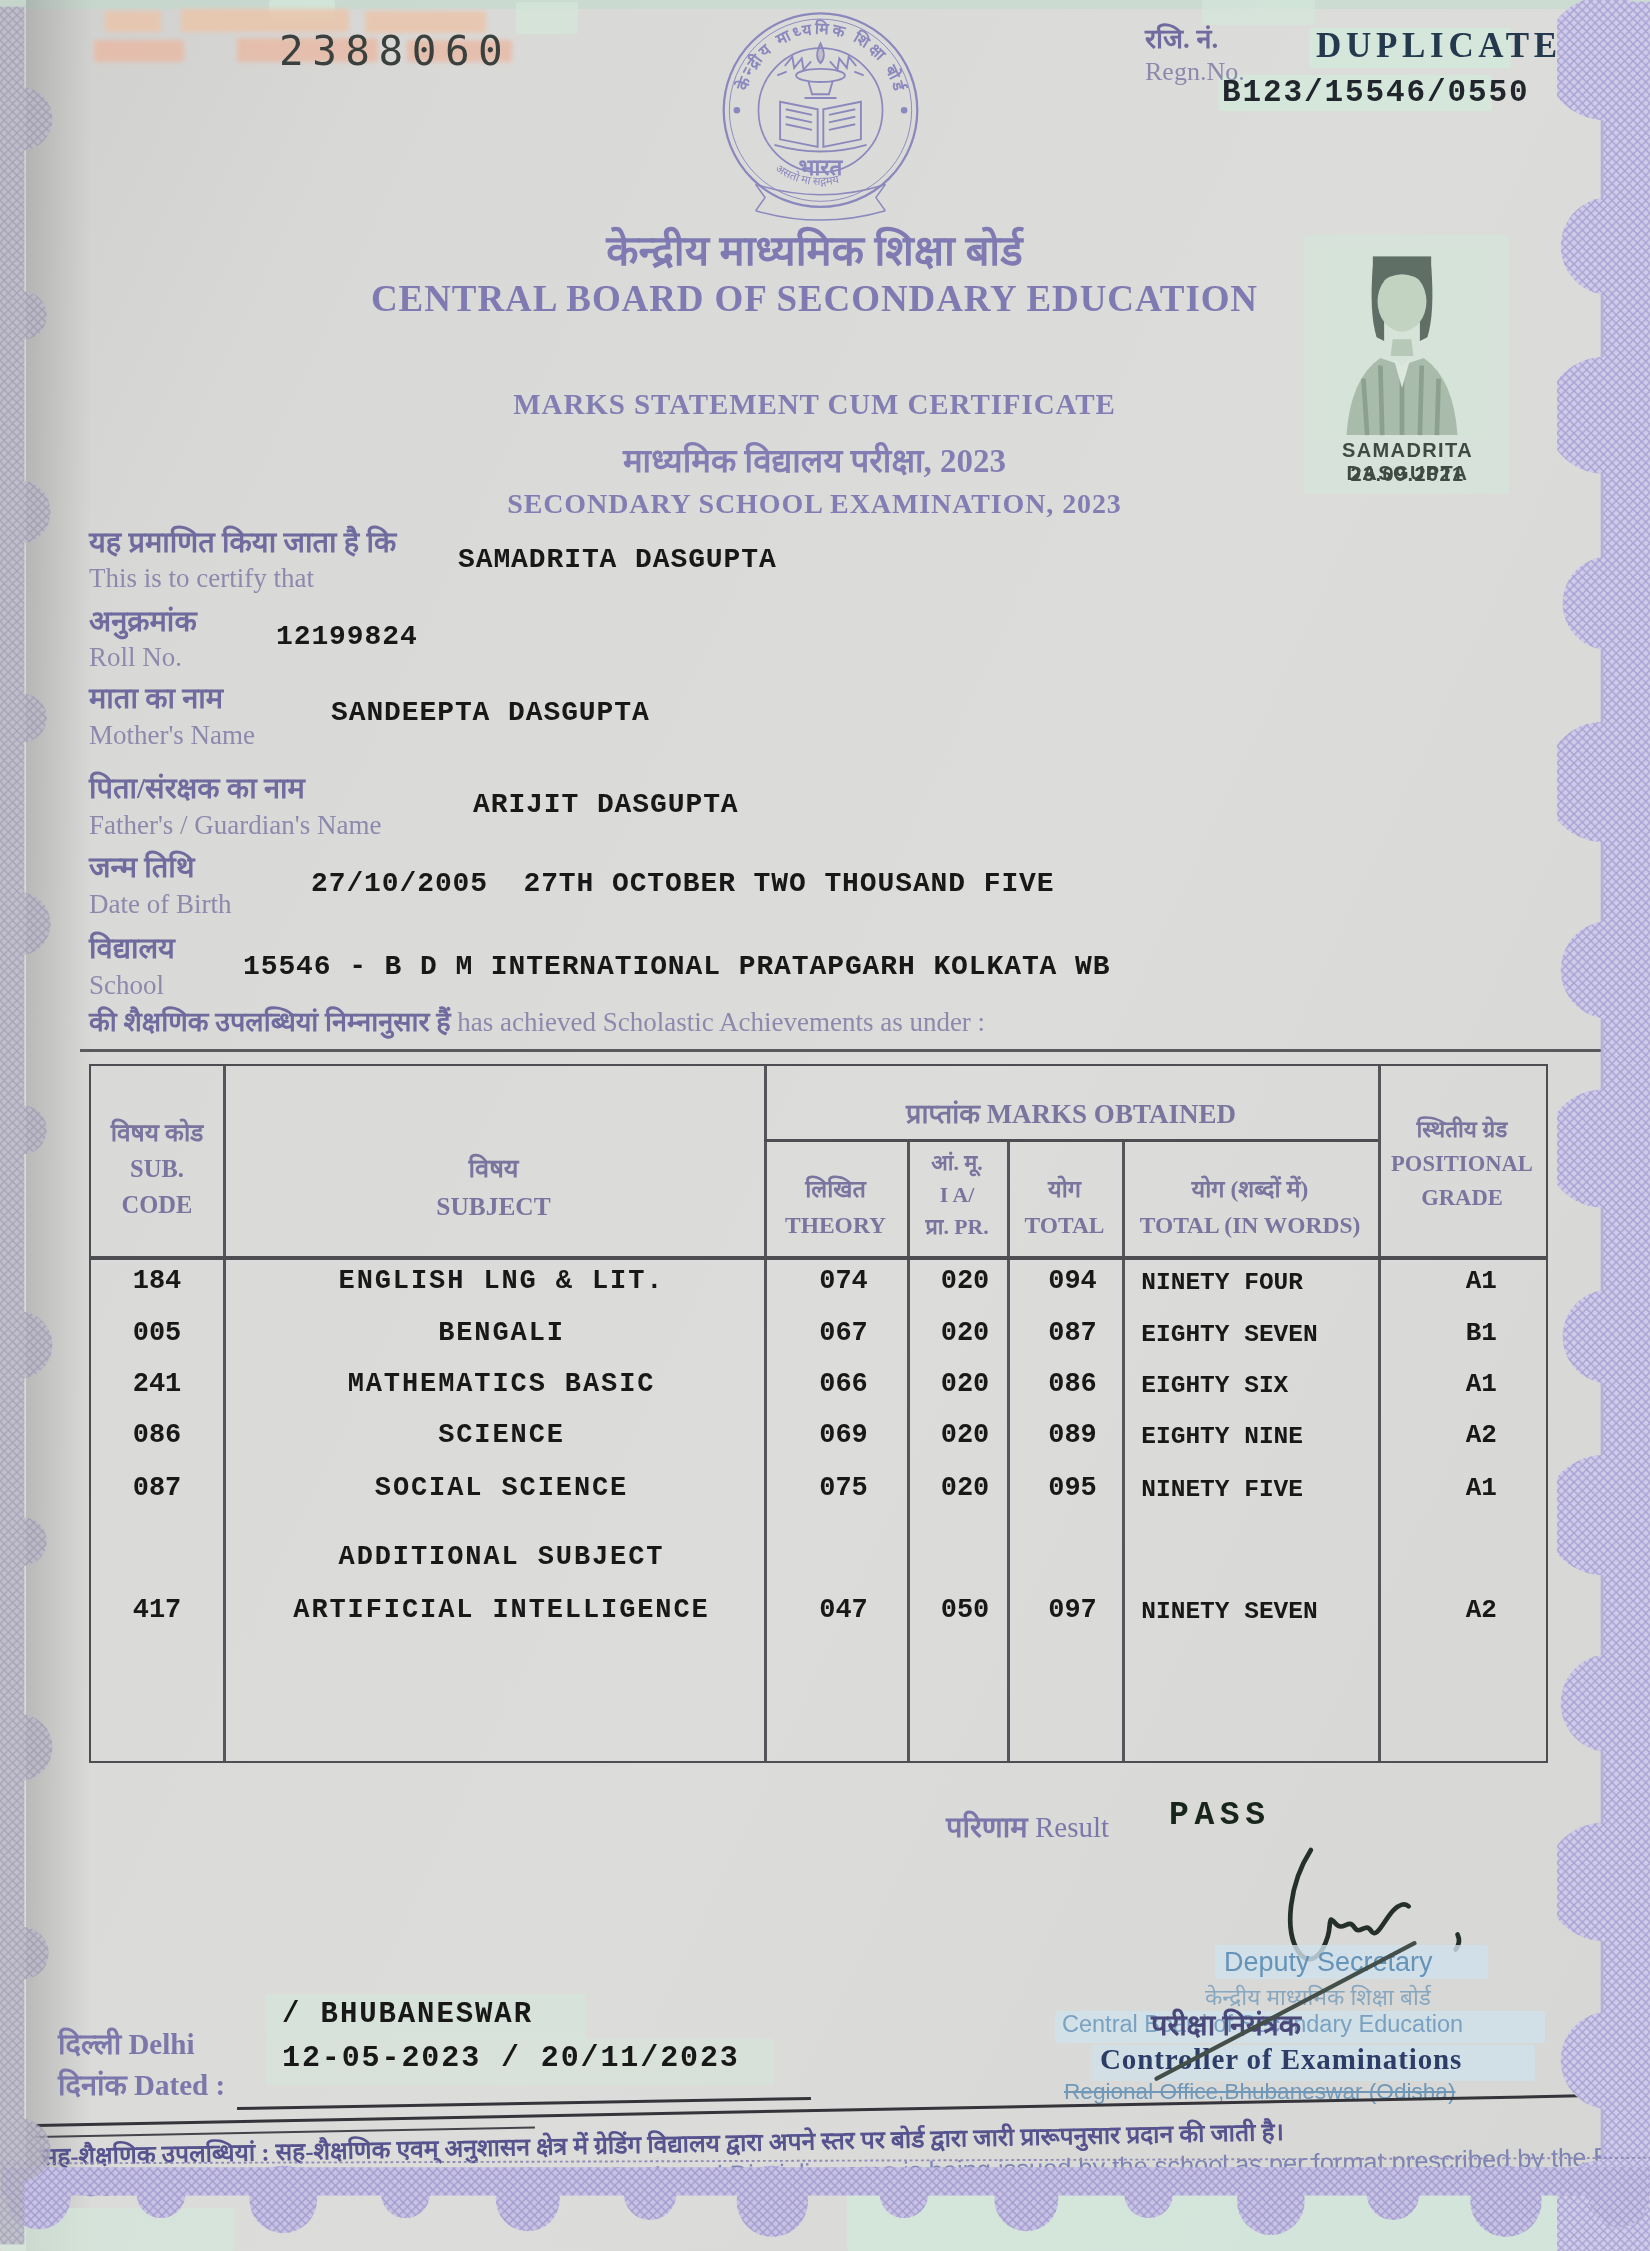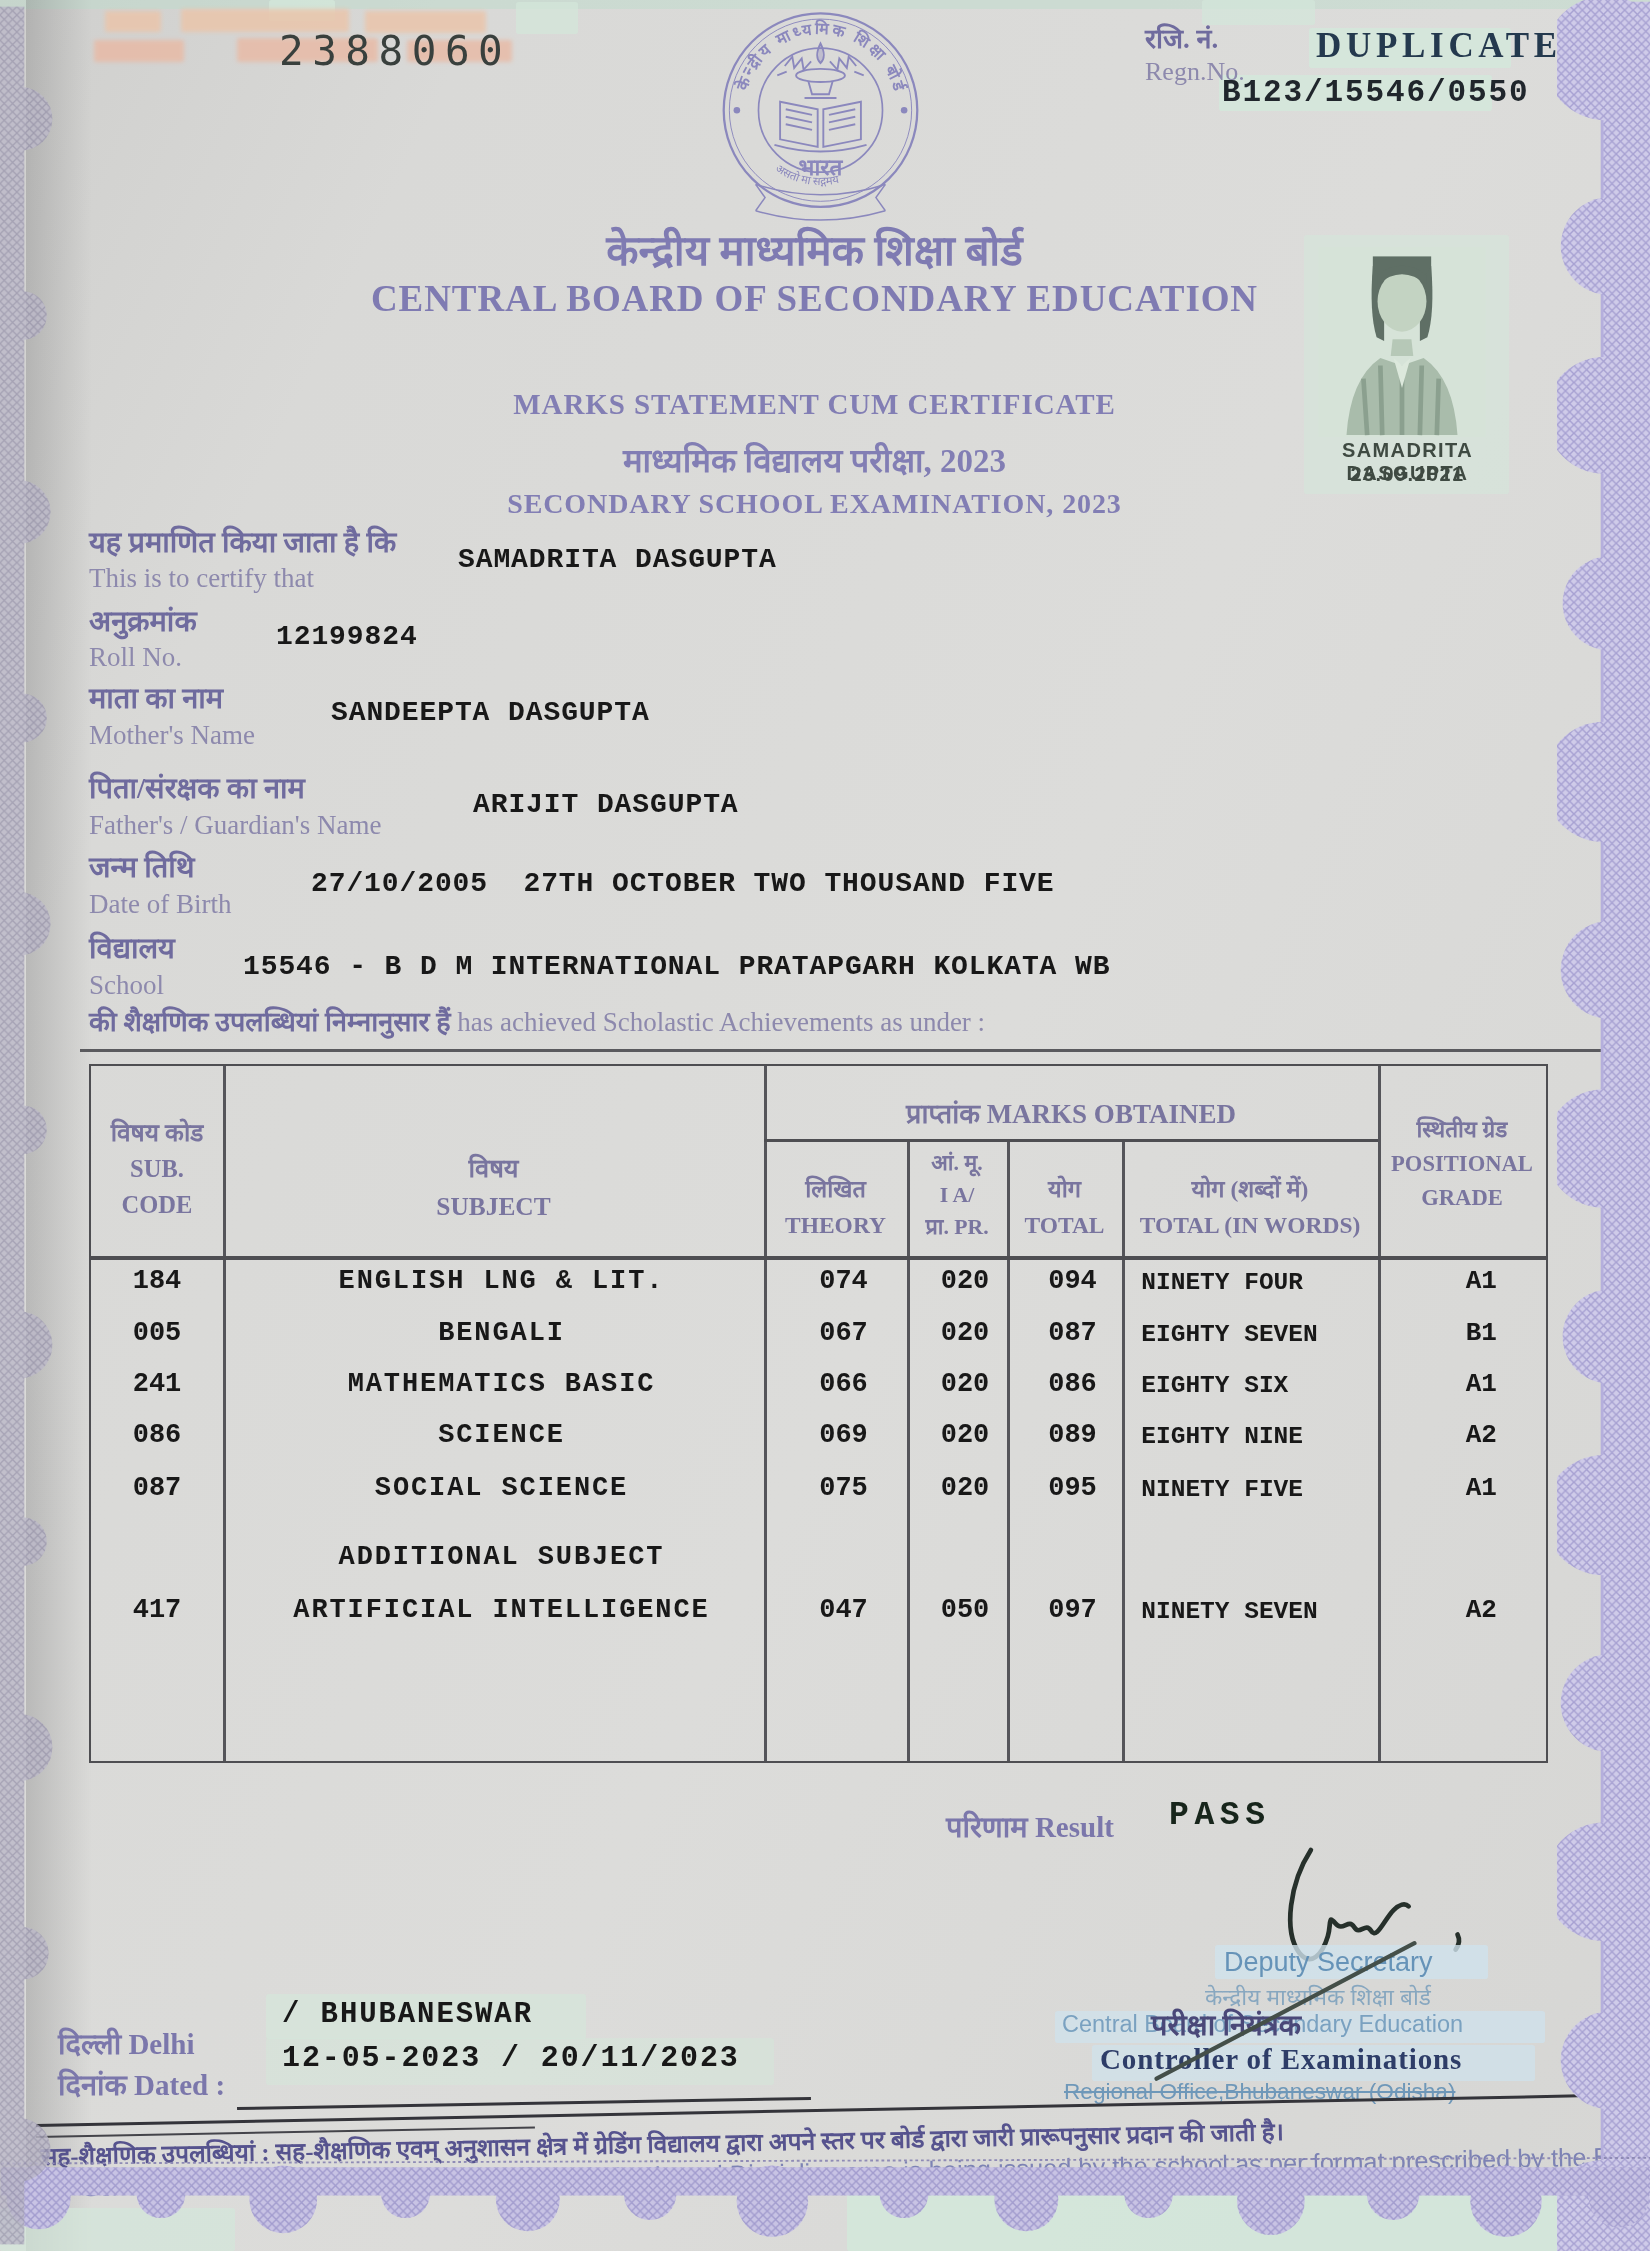--- a/index.html
+++ b/index.html
@@ -284,21 +284,21 @@
       <div class="c c-th">047</div>
       <div class="c c-ia">050</div>
       <div class="c c-tot">097</div>
       <div class="c c-words">NINETY SEVEN</div>
       <div class="c c-grade">A2</div>
     </div>
   </div>
 
   <div class="abs" style="left:946px;top:1806px;font-size:29px;font-weight:bold">
     <span class="purple">परिणाम</span>
-    <span class="purple" style="font-weight:bold">Result</span>
+    <span class="purple" style="font-weight:normal">Result</span>
   </div>
   <div class="abs mono" style="left:1169px;top:1797px;font-size:33px;letter-spacing:5.6px;color:#17251b">PASS</div>
 
   <svg class="abs" style="left:1262px;top:1844px" width="235" height="151" viewBox="0 0 250 160">
     <path d="M52,6 C30,40 22,92 40,116 C52,130 64,118 70,98 C74,84 70,74 78,84 C86,94 92,78 98,88 C104,98 110,82 116,92 C122,102 130,80 140,70 C146,64 152,62 156,66" fill="none" stroke="#26302b" stroke-width="5" stroke-linecap="round"></path>
     <path d="M208,96 q4,8 -2,16" fill="none" stroke="#26302b" stroke-width="5" stroke-linecap="round"></path>
   </svg>
 
   <div class="abs bluemint" style="left:1215px;top:1945px;width:273px;height:34px;opacity:.8"></div>
   <div class="abs stampblue" style="left:1224px;top:1947px;font-size:27px;opacity:.92;filter:blur(0.4px)">Deputy Secretary</div>

